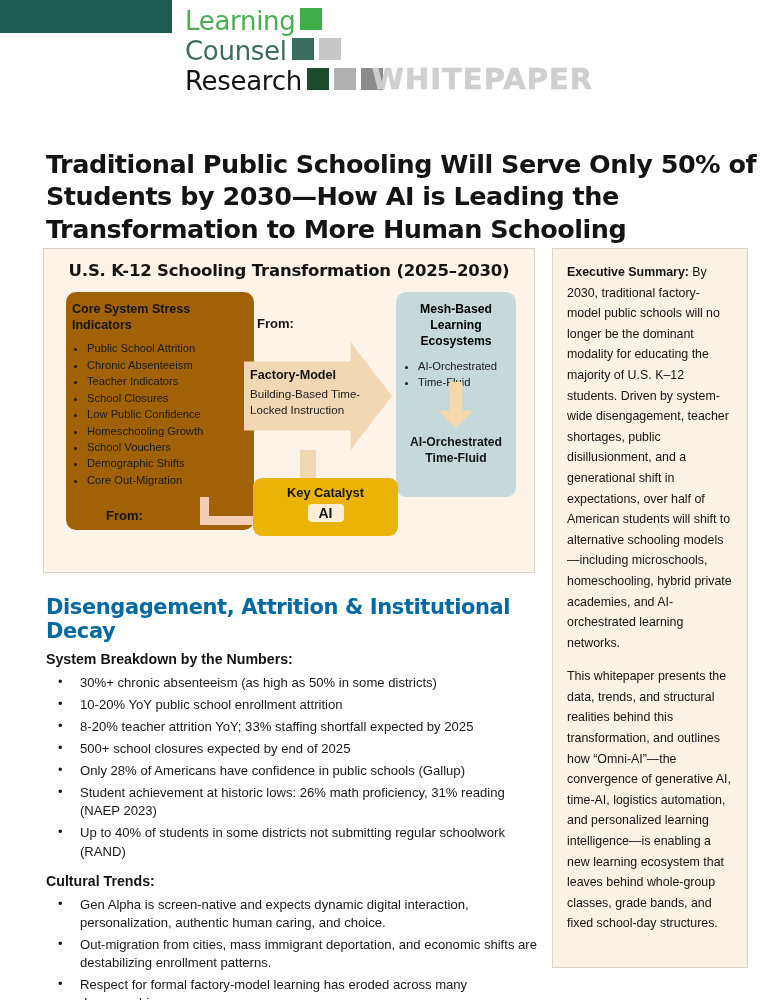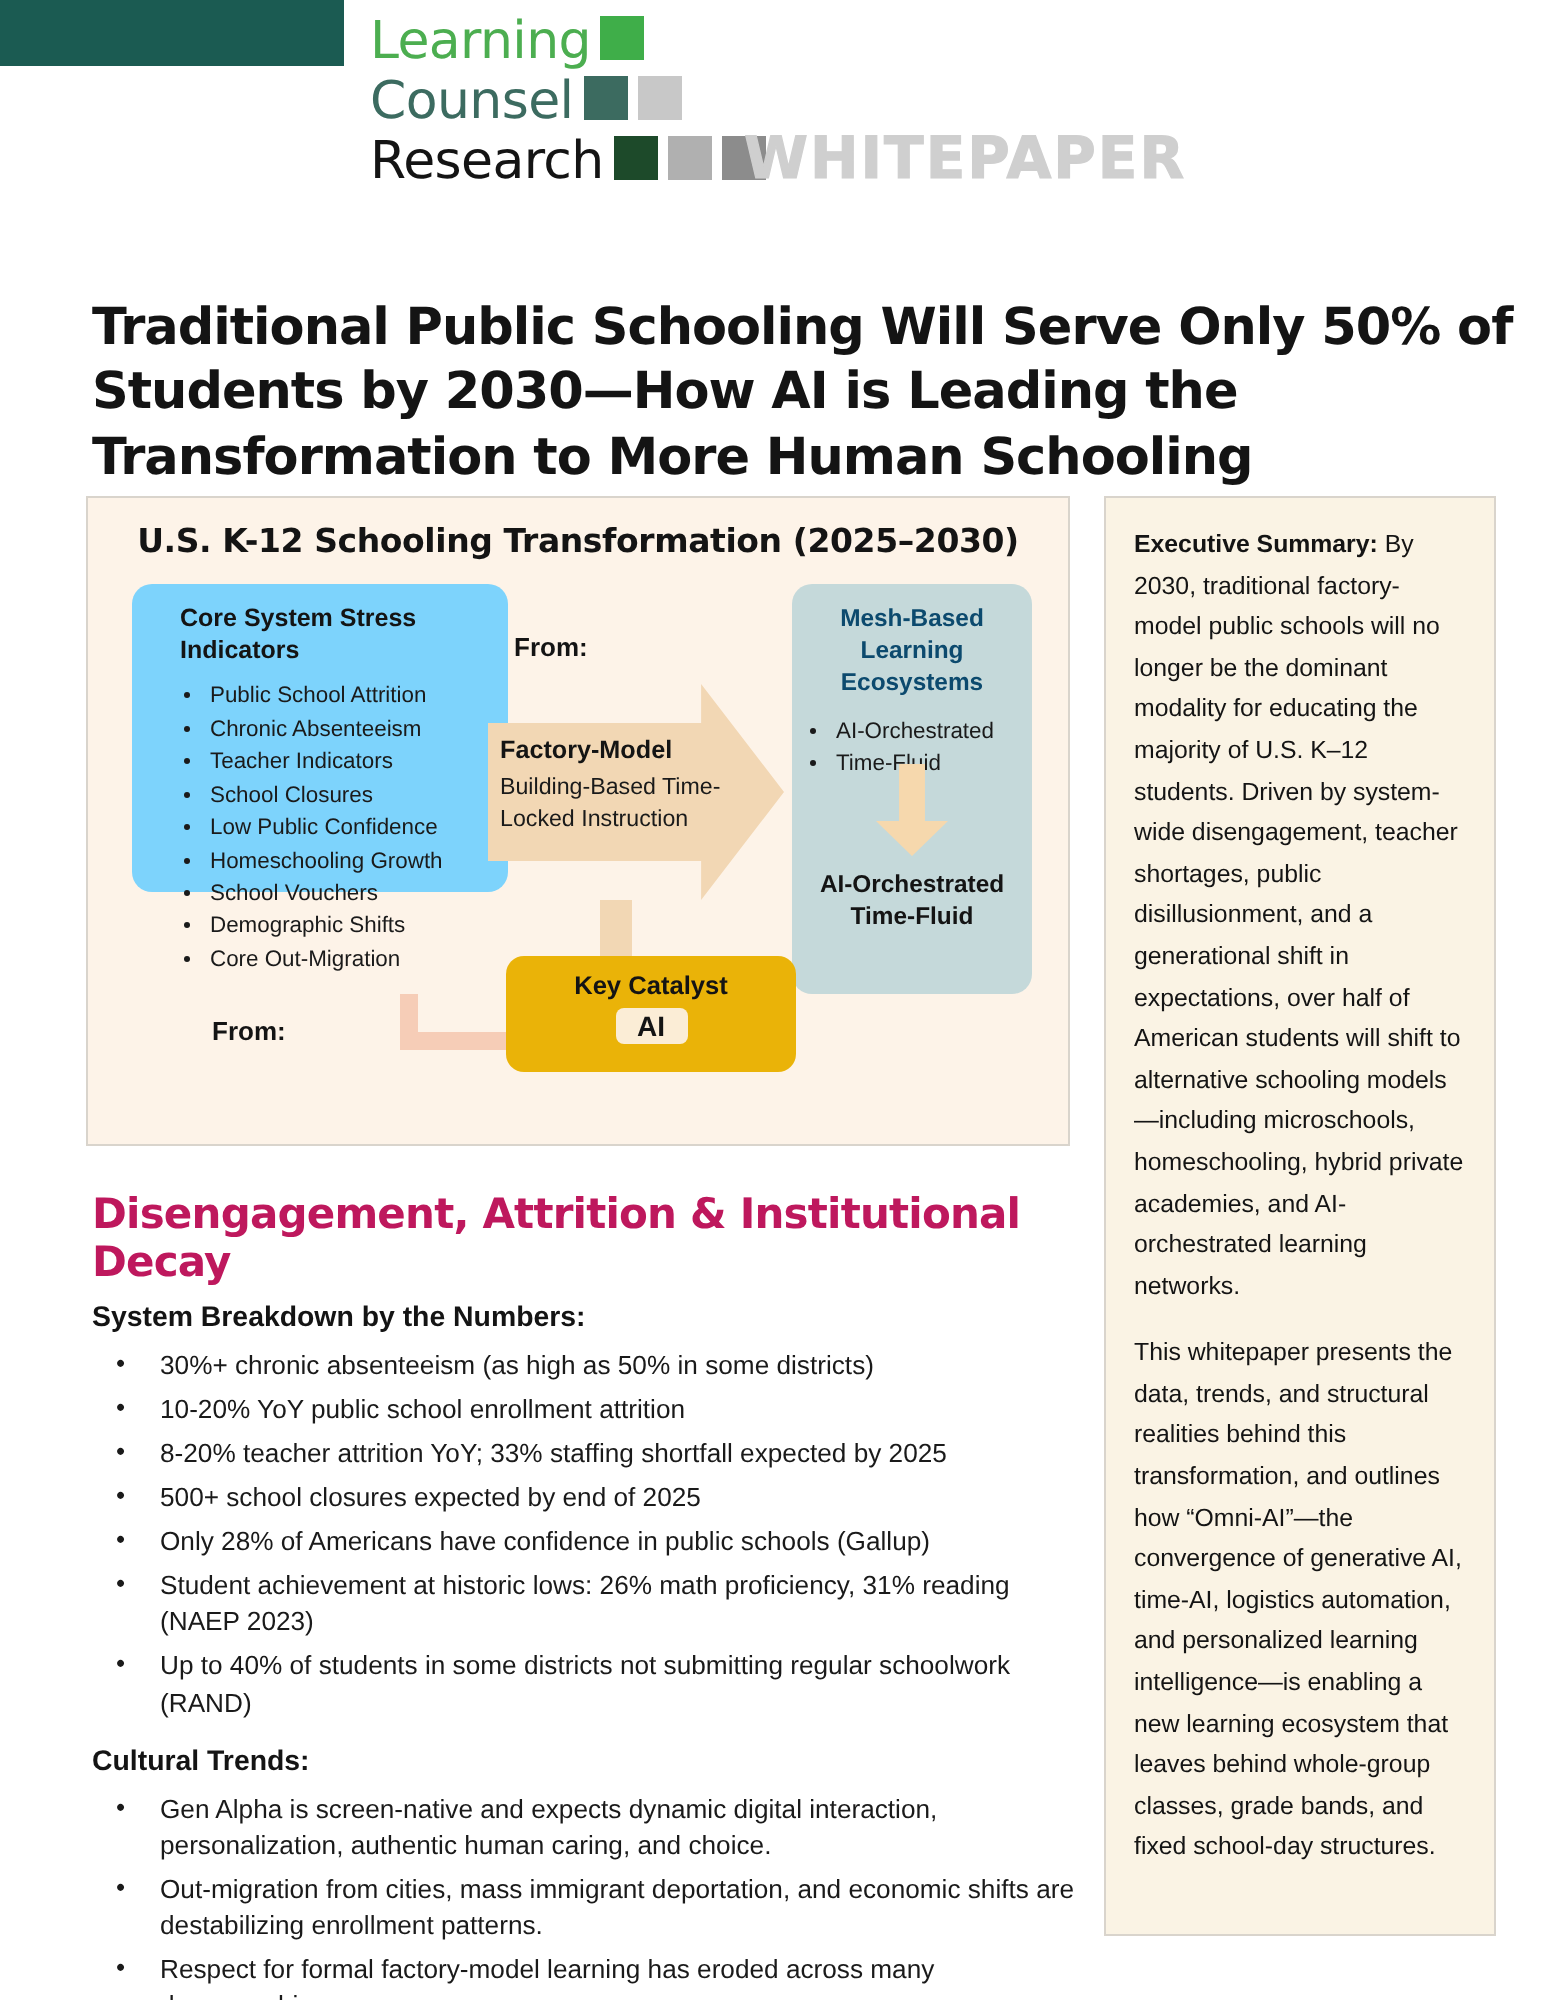--- a/index.html
+++ b/index.html
@@ -47,22 +47,22 @@
   }
   #diagram-title{
     text-align:center;margin-top:12px;
     font-size:16.5px;font-weight:bold;color:#141414;
     font-family:"DejaVu Sans", sans-serif;letter-spacing:-.2px;
   }
   #diagram-body{position:relative;height:270px;}
 
   
   #stress-box{
-    position:absolute;left:22px;top:12px;width:188px;height:154px;
-    background:#7dd3fc;border-radius:10px;box-sizing:border-box;padding:10px 10px 0 24px;
+    position:absolute;left:22px;top:12px;width:188px;height:238px;
+    background:#a16207;border-radius:10px;box-sizing:border-box;padding:10px 10px 0 6px;
   }
   #stress-title{font-size:12.5px;font-weight:bold;line-height:1.25;color:#141414;}
   #stress-list{margin:7px 0 0 0;padding-left:15px;}
   #stress-list li{font-size:11.2px;line-height:1.47;color:#1a1a1a;}
 
   
   #center-arrow{
     position:absolute;left:200px;top:62px;width:148px;height:108px;
     background:#f2d7b4;
     clip-path:polygon(0 18%,72% 18%,72% 0,100% 50%,72% 100%,72% 82%,0 82%);
@@ -78,21 +78,21 @@
   #factory-sub{
     position:absolute;left:206px;top:106px;width:120px;
     font-size:11.6px;line-height:1.35;color:#1a1a1a;
   }
 
   
   #mesh-box{
     position:absolute;left:352px;top:12px;width:120px;height:205px;
     background:#c5d9da;border-radius:10px;box-sizing:border-box;padding:10px 8px 0 8px;
   }
-  #mesh-title{text-align:center;font-size:12.2px;font-weight:bold;line-height:1.3;color:#0c4a6e;}
+  #mesh-title{text-align:center;font-size:12.2px;font-weight:bold;line-height:1.3;color:#000000;}
   #mesh-list{margin:8px 0 0 0;padding-left:14px;}
   #mesh-list li{font-size:11.2px;line-height:1.5;color:#1a1a1a;}
   #mesh-downarrow{
     position:absolute;left:42px;top:90px;width:36px;height:46px;background:#f6d8ad;
     clip-path:polygon(32% 0,68% 0,68% 62%,100% 62%,50% 100%,0 62%,32% 62%);
   }
   #mesh-result{
     position:absolute;left:0;top:142px;width:100%;text-align:center;
     font-size:12.2px;font-weight:bold;line-height:1.35;color:#141414;
   }
@@ -124,21 +124,21 @@
   #exec-panel{
     position:absolute;left:552px;top:248px;width:196px;height:720px;
     background:#faf3e4;border:1px solid #d9d4cc;box-sizing:border-box;padding:13px 14px;
   }
   #exec-panel p{margin:0 0 13px 0;font-size:12.4px;line-height:1.66;color:#141414;}
   #exec-heading{font-weight:bold;margin-top:20px;}
 
   
   #body-col{position:absolute;left:46px;top:595px;width:500px;}
   #section-heading{
-    font-size:21px;font-weight:bold;letter-spacing:-.4px;color:#be185d;
+    font-size:21px;font-weight:bold;letter-spacing:-.4px;color:#0369a1;
     font-family:"DejaVu Sans", sans-serif;margin:0 0 8px 0;
   }
   .sub-heading{font-size:14.2px;font-weight:bold;color:#141414;margin:0 0 7px 0;}
   .bullets{list-style:none;margin:0 0 12px 0;padding:0;}
   .bullets li{
     position:relative;padding-left:34px;margin-bottom:4px;
     font-size:13.1px;line-height:1.38;color:#1a1a1a;
   }
   .bullets li:before{
     content:"\2022";position:absolute;left:12px;top:-1px;font-size:13px;color:#1a1a1a;

